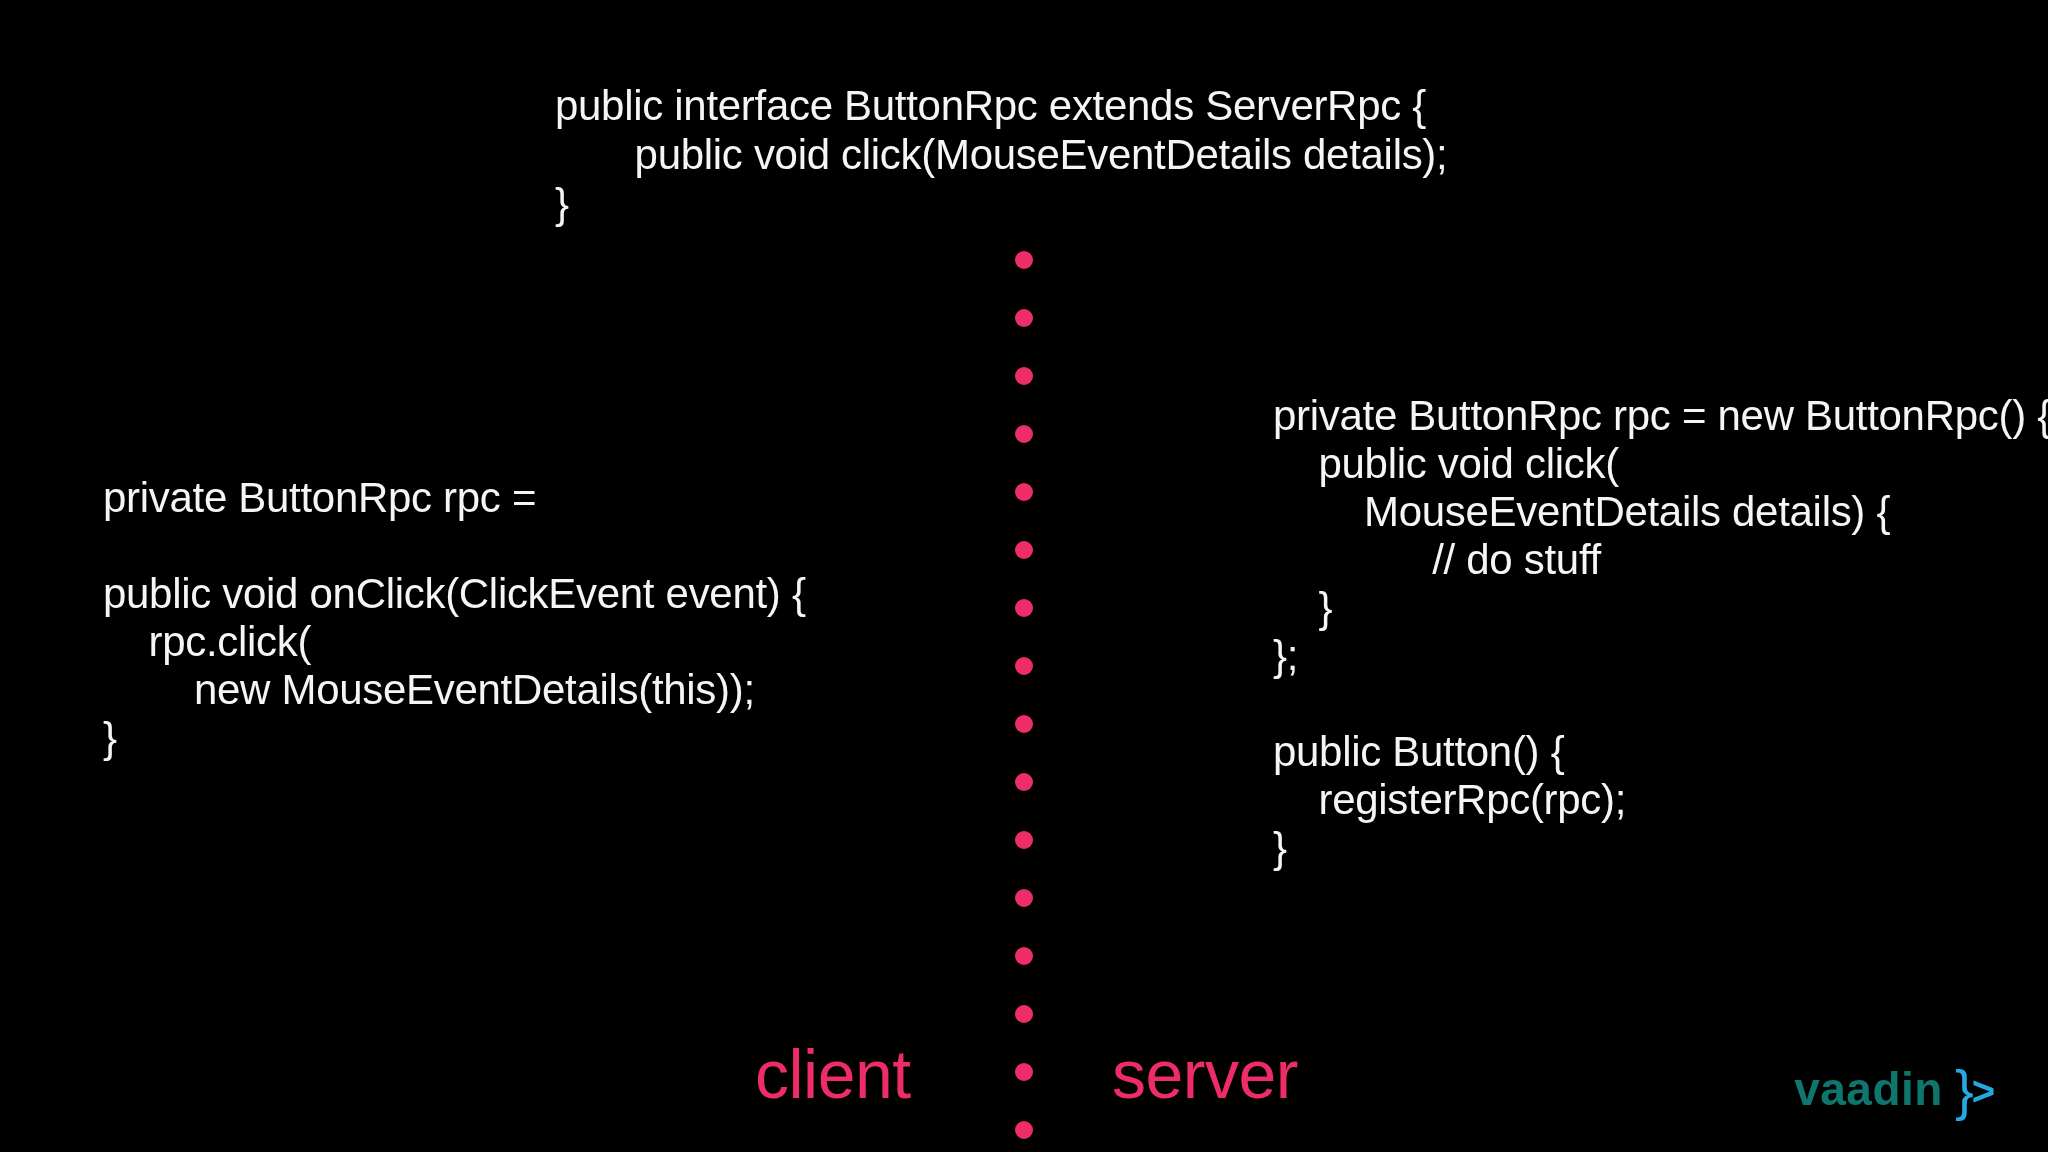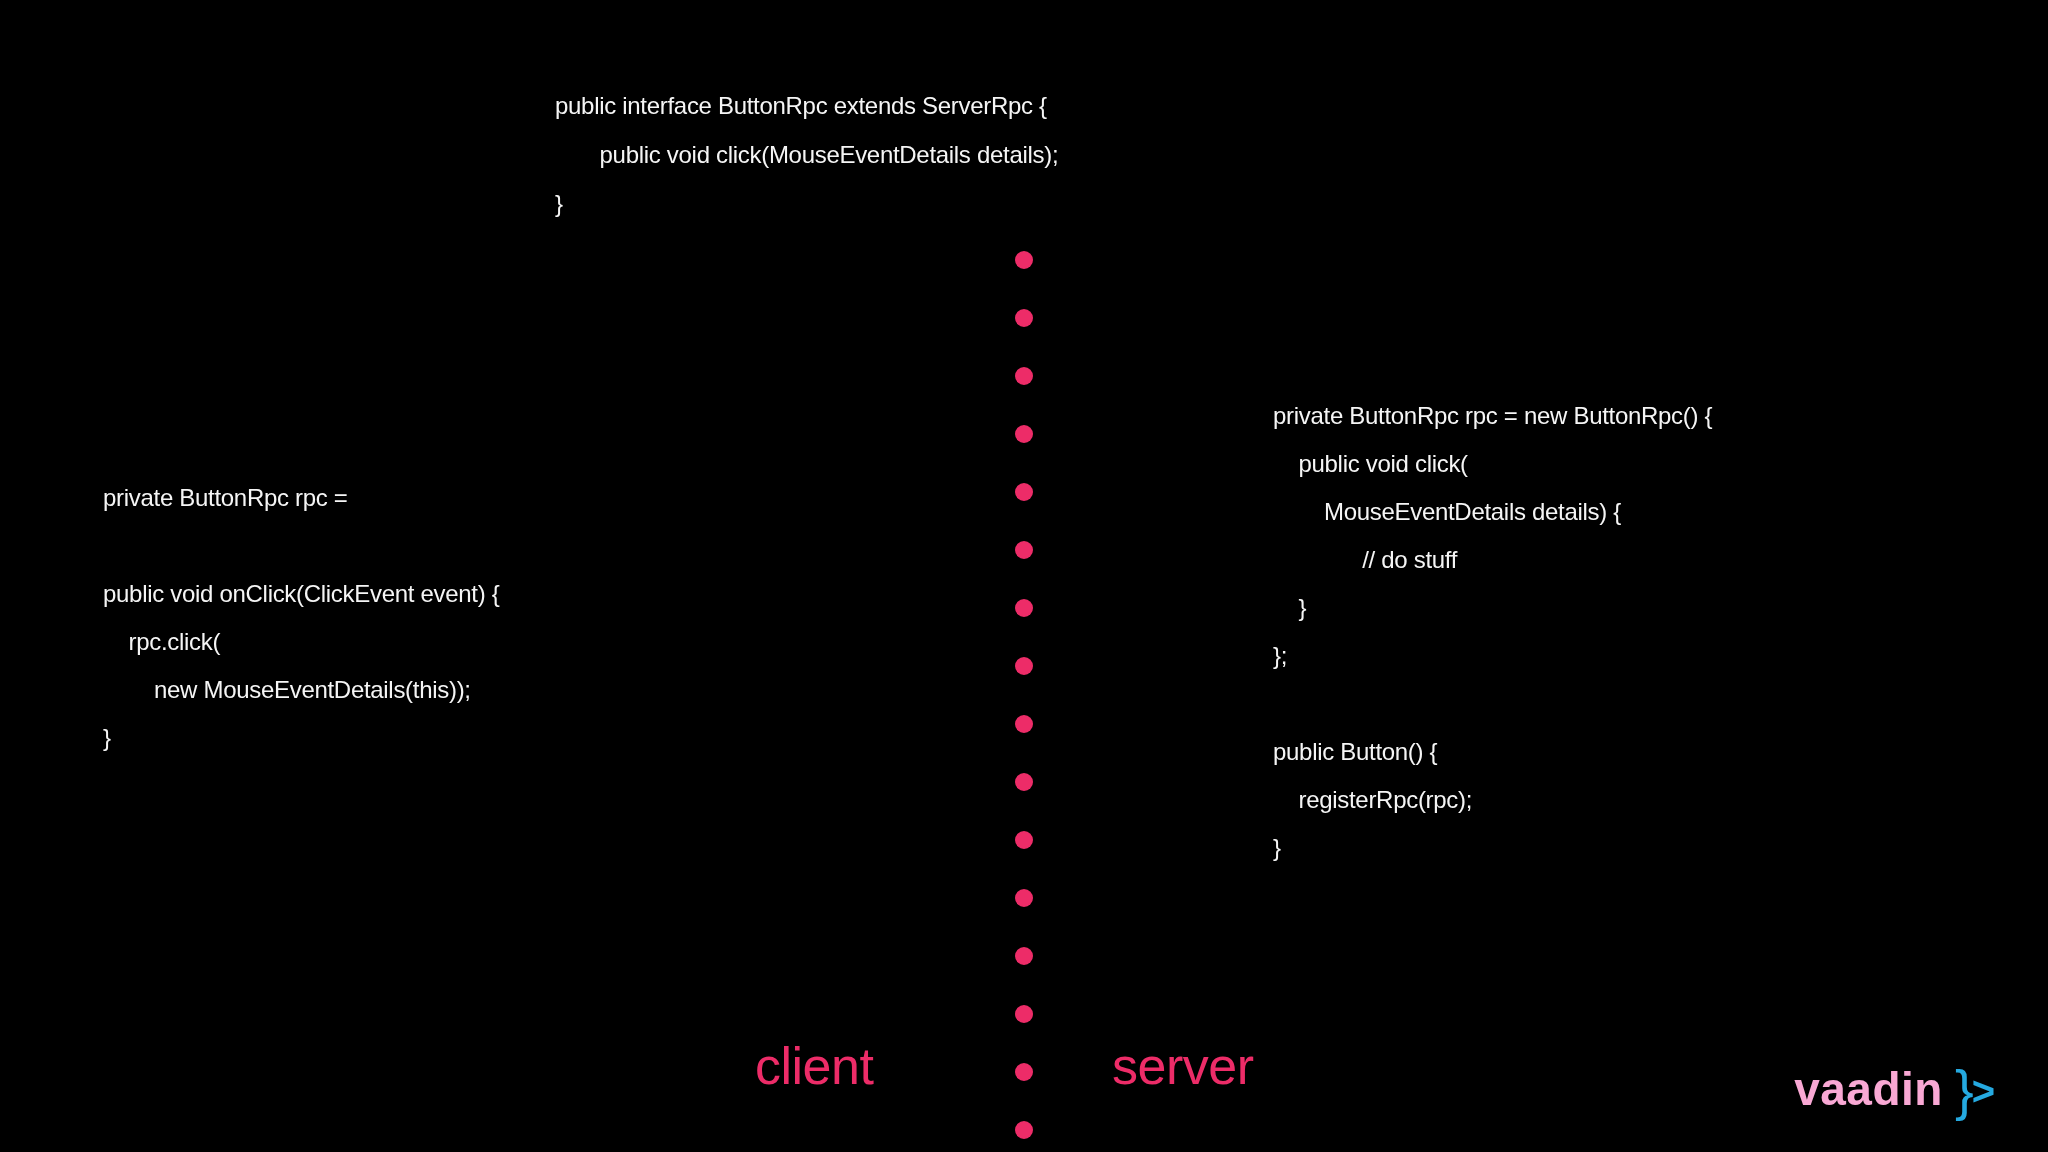--- a/index.html
+++ b/index.html
@@ -11,49 +11,49 @@
   *{margin:0;padding:0;box-sizing:border-box;}
   html,body{width:2048px;height:1152px;background:var(--bg);overflow:hidden;}
   .slide{
     position:relative;width:2048px;height:1152px;background:var(--bg);
     font-family:"Liberation Sans",sans-serif;
   }
   pre.code{
     position:absolute;margin:0;
     font-family:"Liberation Sans",sans-serif;
     font-weight:300;
-    font-size:24px;line-height:48px;
+    font-size:42px;line-height:48px;
     letter-spacing:-0.3px;
     color:var(--code);
     white-space:pre;
   }
   #interface-code{left:555px;top:81px;line-height:49px;}
   #client-code{left:103px;top:474px;}
   #server-code{left:1273px;top:392px;}
   .dots{
     position:absolute;left:1015px;top:251px;width:18px;
     display:flex;flex-direction:column;gap:40px;
   }
   .dot{
     width:18px;height:18px;border-radius:50%;
     background:var(--pink);flex:0 0 auto;
   }
   .label{
     position:absolute;top:1040px;
-    font-size:52px;line-height:1;font-weight:300;
+    font-size:68px;line-height:1;font-weight:300;
     color:var(--pink);letter-spacing:-0.5px;text-align:center;
   }
   .label.client{left:755px;}
   .label.server{left:1112px;}
   .logo{
     position:absolute;right:53px;top:1058px;
     display:flex;align-items:baseline;
   }
   .logo .wordmark{
-    color:#f9a8d4;font-weight:700;font-size:46px;line-height:1;
+    color:#0f766e;font-weight:700;font-size:46px;line-height:1;
     letter-spacing:0.5px;
   }
   .logo .brace{
     color:var(--blue);font-weight:400;font-size:56px;line-height:1;
     margin-left:12px;position:relative;top:4px;
   }
   .logo .chevron{
     color:var(--blue);font-weight:700;font-size:40px;line-height:1;
     margin-left:-2px;
   }

